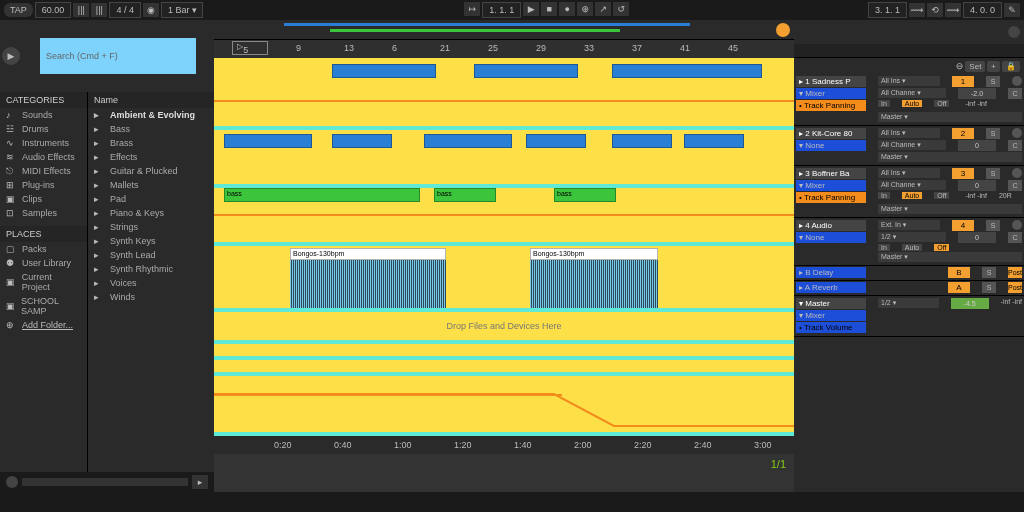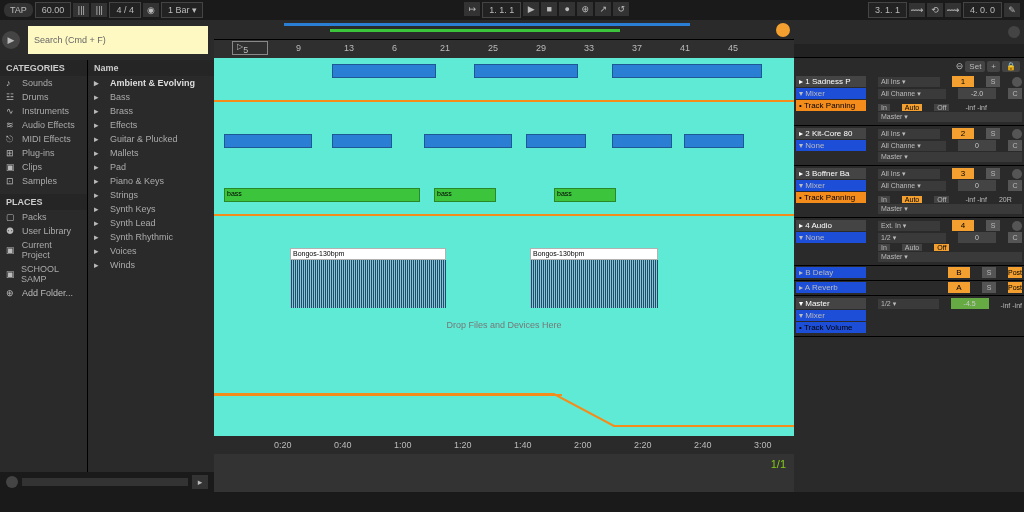--- a/index.html
+++ b/index.html
@@ -4,61 +4,61 @@
 <style>
 *{margin:0;padding:0;box-sizing:border-box;font-family:Helvetica,Arial,sans-serif;font-size:9px;color:#bbb}
 body{background:#000;width:1024px;height:512px;overflow:hidden}
 .topbar{height:20px;background:#1a1a1a;display:flex;align-items:center;padding:0 4px;gap:2px}
 .tb-btn{background:#333;padding:2px 6px;border-radius:6px;font-size:9px;cursor:pointer}
 .tb-box{background:#222;padding:2px 6px;border:1px solid #444;font-size:9px}
 .tb-sep{width:20px}
 .icb{width:16px;height:14px;background:#333;display:flex;align-items:center;justify-content:center;cursor:pointer}
 .main{display:flex;height:472px}
 .left{width:214px;background:#2a2a2a;display:flex;flex-direction:column}
-.search{height:28px;background:#fef9c3;display:flex;align-items:center;padding:0 6px;color:#666;margin:4px}
+.search{height:36px;background:#7dd3fc;display:flex;align-items:center;padding:0 6px;color:#666;margin:16px}
 .play-circ{width:18px;height:18px;border-radius:50%;background:#444;display:flex;align-items:center;justify-content:center;margin-right:4px}
 .cols{display:flex;flex:1}
 .col1{width:88px;border-right:1px solid #000}
 .col2{flex:1}
-.hdr{padding:3px 6px;font-weight:bold;color:#ccc;background:#252525;font-size:9px}
+.hdr{padding:3px 6px;font-weight:normal;color:#ccc;background:#252525;font-size:9px}
 .item{padding:2px 6px;display:flex;align-items:center;gap:6px;cursor:pointer;font-size:9px;color:#aaa}
 .icn{width:10px;height:10px;display:inline-block}
 .bold{color:#ddd;font-weight:bold}
-.addfolder{}
+.addfolder{text-decoration:underline}
 .left-foot{height:20px;background:#1a1a1a;display:flex;align-items:center;padding:0 6px;gap:4px;margin-top:auto}
 .circ{width:12px;height:12px;border-radius:50%;background:#444}
 .center{flex:1;background:#333;position:relative;overflow:hidden}
 .overview{height:20px;background:#2a2a2a;border-bottom:1px solid #000;position:relative}
 .ov-stripe{position:absolute;height:3px;top:3px}
 .ruler{height:18px;background:#2f2f2f;position:relative;font-size:8px;color:#888}
 .ruler span{position:absolute;top:3px}
 .loop{position:absolute;top:1px;left:18px;width:36px;height:14px;border:1px solid #888;font-size:8px;padding:0 4px}
 .tracks{position:relative}
-.track{height:58px;border-bottom:6px solid #5eead4;background:#5eead4;position:relative}
+.track{height:58px;border-bottom:4px solid #5eead4;background:#fde047;position:relative}
 .track.t1{height:72px}
 .track.t4{height:66px}
 .track.drop{height:32px;display:flex;align-items:center;justify-content:center;color:#777;font-size:9px}
 .track.ret{height:16px}
 .track.master{height:60px}
 .clip{position:absolute;top:6px;height:14px;border:1px solid rgba(0,0,0,.3)}
 .clip.midi{background:#2a7fd4}
 .clip.bass{background:#3cc43c;top:0;height:14px;font-size:7px;padding:1px 2px;color:#000}
 .clip.audio{background:#fff;color:#000;font-size:7px;padding:1px 2px;height:12px;top:2px}
 .auto{position:absolute;border-top:2px solid #f48c1c;left:0;right:0}
 .wave{position:absolute;top:14px;height:48px;background:repeating-linear-gradient(90deg,#7ac8e8 0,#7ac8e8 1px,#2a4a5a 1px,#2a4a5a 2px)}
 .timeruler{height:18px;background:#2a2a2a;position:relative;font-size:8px;color:#888}
 .timeruler span{position:absolute;top:4px}
 .pgnum{position:absolute;right:8px;bottom:22px;font-size:11px;color:#84cc16}
 .right{width:230px;background:#2a2a2a;display:flex;flex-direction:column}
 .rtop{height:24px;display:flex;align-items:center;justify-content:flex-end;padding:0 4px;gap:2px}
 .rovr{height:14px;background:#222;border-bottom:1px solid #000}
 .sethdr{height:16px;display:flex;align-items:center;justify-content:flex-end;padding:0 4px;gap:2px}
 .sbtn{background:#444;padding:1px 4px;font-size:8px;border-radius:2px}
 .rtrack{border-bottom:1px solid #000;padding:2px}
-.rrow{display:flex;gap:12px;margin-bottom:1px;align-items:flex-end}
+.rrow{display:flex;gap:12px;margin-bottom:1px;align-items:flex-start}
 .rname{width:70px;background:#1d4ed8;padding:1px 3px;font-size:8px}
 .rname.hl{background:#444;color:#fff}
 .rdd{background:#3a3a3a;padding:1px 3px;font-size:7px;flex:1}
 .rnum{width:22px;height:11px;font-size:8px;text-align:center;line-height:11px}
 .n1{background:#f4a030;color:#000}
 .n2{background:#f4a030;color:#000}
 .n3{background:#f4a030;color:#000}
 .n4{background:#f4a030;color:#000}
 .nA{background:#f4a030;color:#000}
 .sb{width:14px;height:11px;background:#555;font-size:7px;text-align:center;line-height:11px}

